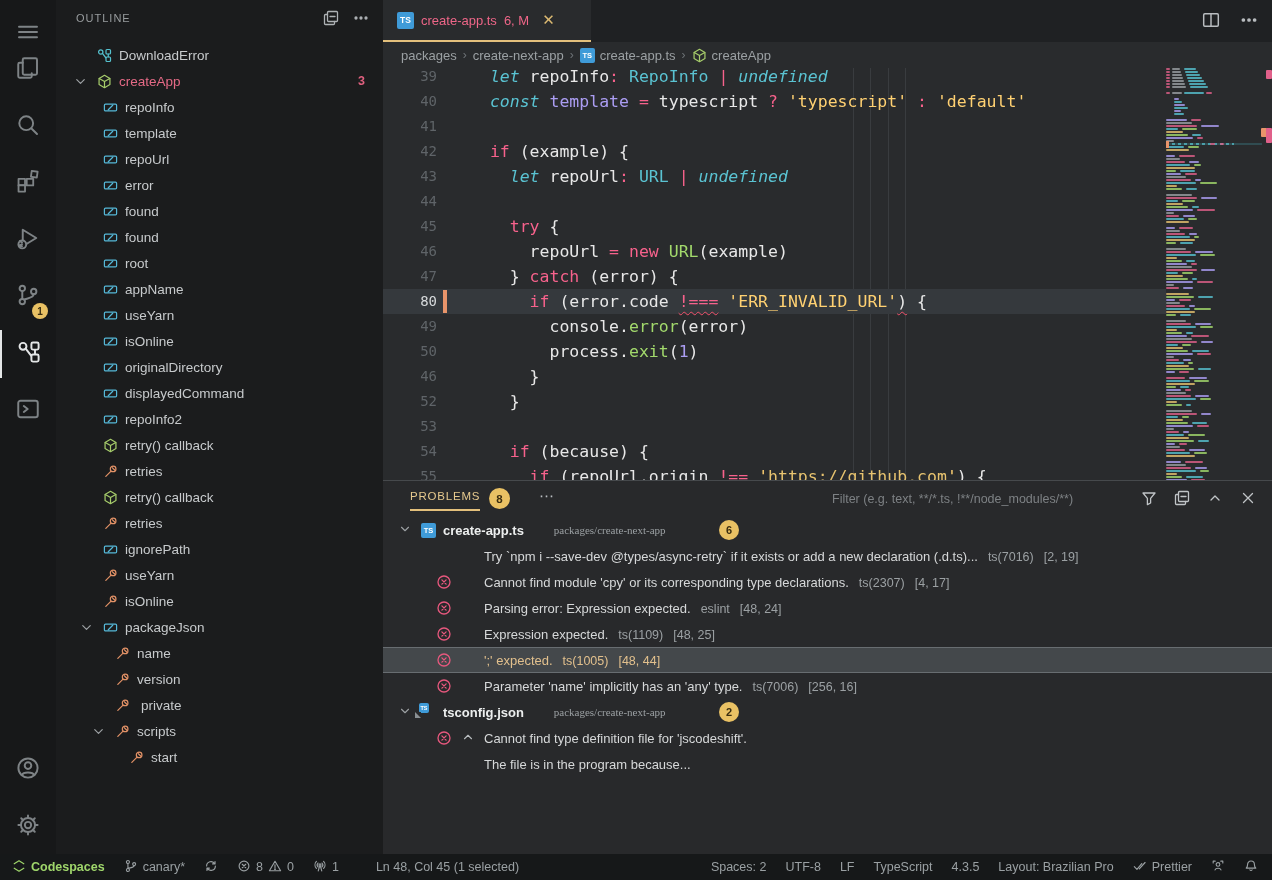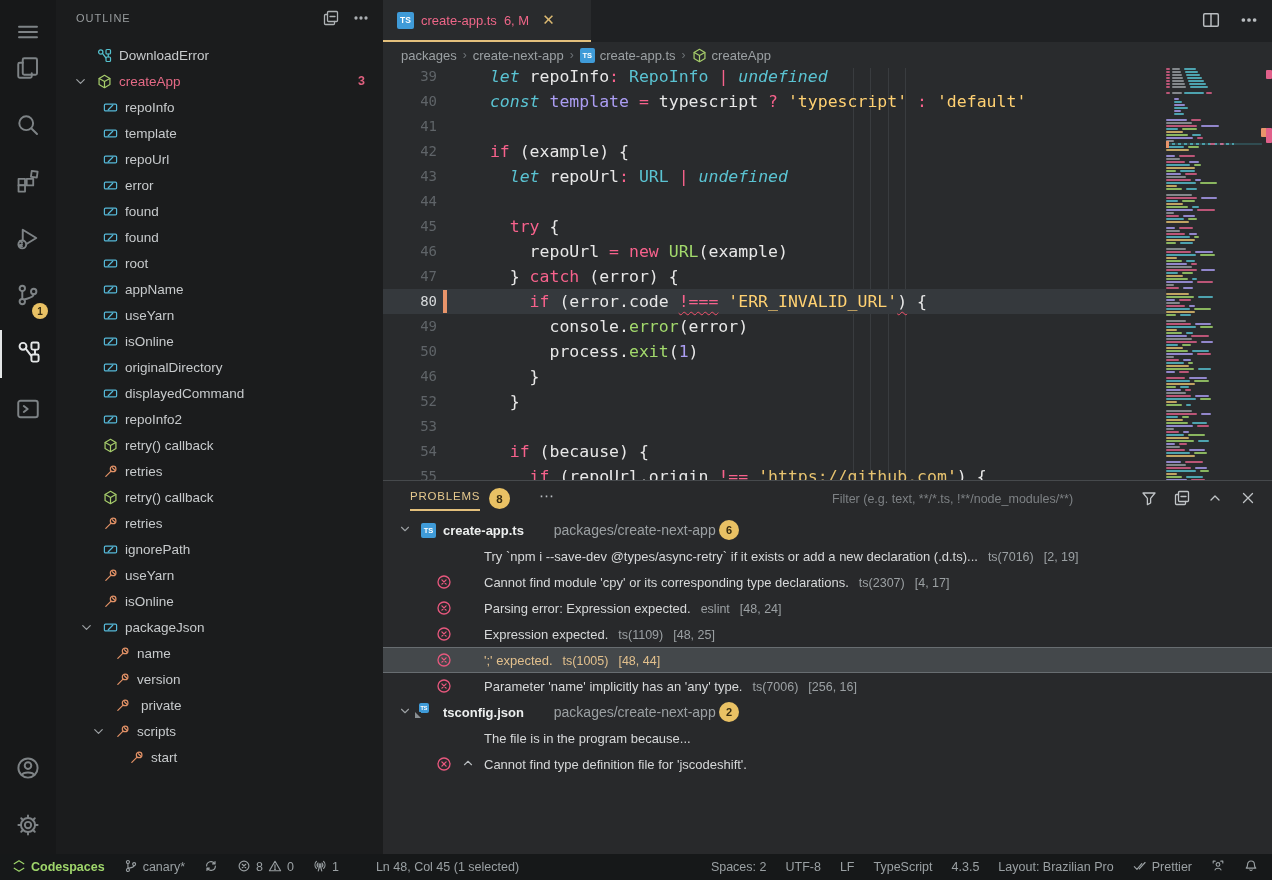--- a/index.html
+++ b/index.html
@@ -73,21 +73,21 @@
   .p-more { position:absolute; left:156px; top:6px; color:#b9bdc0; font-size:15px; letter-spacing:2px; cursor:pointer; }
   .p-filter { position:absolute; right:140px; top:6px; width:300px; height:24px; background:transparent; border:none; outline:none; color:#cfd2d4; font-size:12.5px; font-family:"Liberation Sans",sans-serif;margin-left:40px; }
   .p-filter::placeholder { color:#7d8184; }
   .p-icons { position:absolute; right:16px; top:9px; display:flex; gap:17px; color:#c0c4c7; }
   .p-icons svg { width:16px; height:16px; cursor:pointer; }
   .p-list { position:absolute; top:36px; left:0; right:0; bottom:0; overflow:hidden; }
   .pr { position:relative; height:26px; display:flex; align-items:center; font-size:13px; color:#d6d8d9; white-space:nowrap; cursor:pointer; }
   .pr .twisty { position:absolute; left:15px; color:#9da1a4; }
   .pr .ficon { position:absolute; left:38px; }
   .pr .fname { position:absolute; left:60px; font-weight:bold; color:#eceeee; }
-  .pr .fpath { color:#9ba0a3; font-size:14px; position:absolute; }
+  .pr .fpath { color:#9ba0a3; font-size:11px; position:absolute;font-family:Liberation Serif, serif; }
   .pr .fbadge { position:absolute; width:20px; height:20px; border-radius:10px; background:#e9c164; color:#3a2d10; font-size:11px; font-weight:bold; display:flex; align-items:center; justify-content:center; }
   .pr .eicon { position:absolute; left:53px; color:#e8587e; width:16px; height:16px; }
   .pr .eicon svg { width:16px; height:16px; }
   .pr .chev { position:absolute; left:78px; color:#b9bdc0; }
   .pr .chev svg { width:14px; height:14px; }
   .pr .etext { position:absolute; left:101px; }
   .pr .esrc { color:#9ba0a3; font-size:12.5px; margin-left:10px; }
   .pr.sel { background:#44484b; border-top:1px solid #686d71; border-bottom:1px solid #686d71; }
   .pr.sel .etext, .pr.sel .esrc { color:#e2c08d; }
 
@@ -1180,32 +1180,32 @@
           <div class="pr">
             <span class="twisty"><svg viewBox="0 0 16 16" fill="none" stroke="currentColor" stroke-width="1.3" stroke-linecap="round" stroke-linejoin="round" style="width: 14px; height: 14px;">
                 <path d="M4 6l4 4 4-4"></path>
               </svg></span>
             <span class="ficon"><span class="jsonfile"><span class="mini">TS</span></span></span>
             <span class="fname">tsconfig.json</span>
             <span class="fpath" style="left: 170.8px;">packages/create-next-app</span>
             <span class="fbadge" style="left: 336px;">2</span>
           </div>
           <div class="pr">
-            <span class="etext">The file is in the program because...</span>
-          </div>
-          <div class="pr">
             <span class="eicon"><svg viewBox="0 0 16 16" fill="none" stroke="currentColor" stroke-width="1.3" stroke-linecap="round" stroke-linejoin="round">
                 <circle cx="8" cy="8" r="6"></circle>
                 <path d="M5.9 5.9l4.2 4.2M10.1 5.9l-4.2 4.2"></path>
               </svg></span>
             <span class="chev"><svg viewBox="0 0 16 16" fill="none" stroke="currentColor" stroke-width="1.3" stroke-linecap="round" stroke-linejoin="round">
                 <path d="M4 10l4-4 4 4"></path>
               </svg></span>
             <span class="etext">Cannot find type definition file for 'jscodeshift'.</span>
           </div>
+          <div class="pr">
+            <span class="etext">The file is in the program because...</span>
+          </div>
         </div>
     </div>
   </div>
 
 </div>
 
 <div class="statusbar">
   <div class="st-group st-left" id="st-left">
       <span class="st-item st-green">
         <span><svg viewBox="0 0 16 16" fill="none" stroke="currentColor" stroke-width="1.3" stroke-linecap="round" stroke-linejoin="round">

